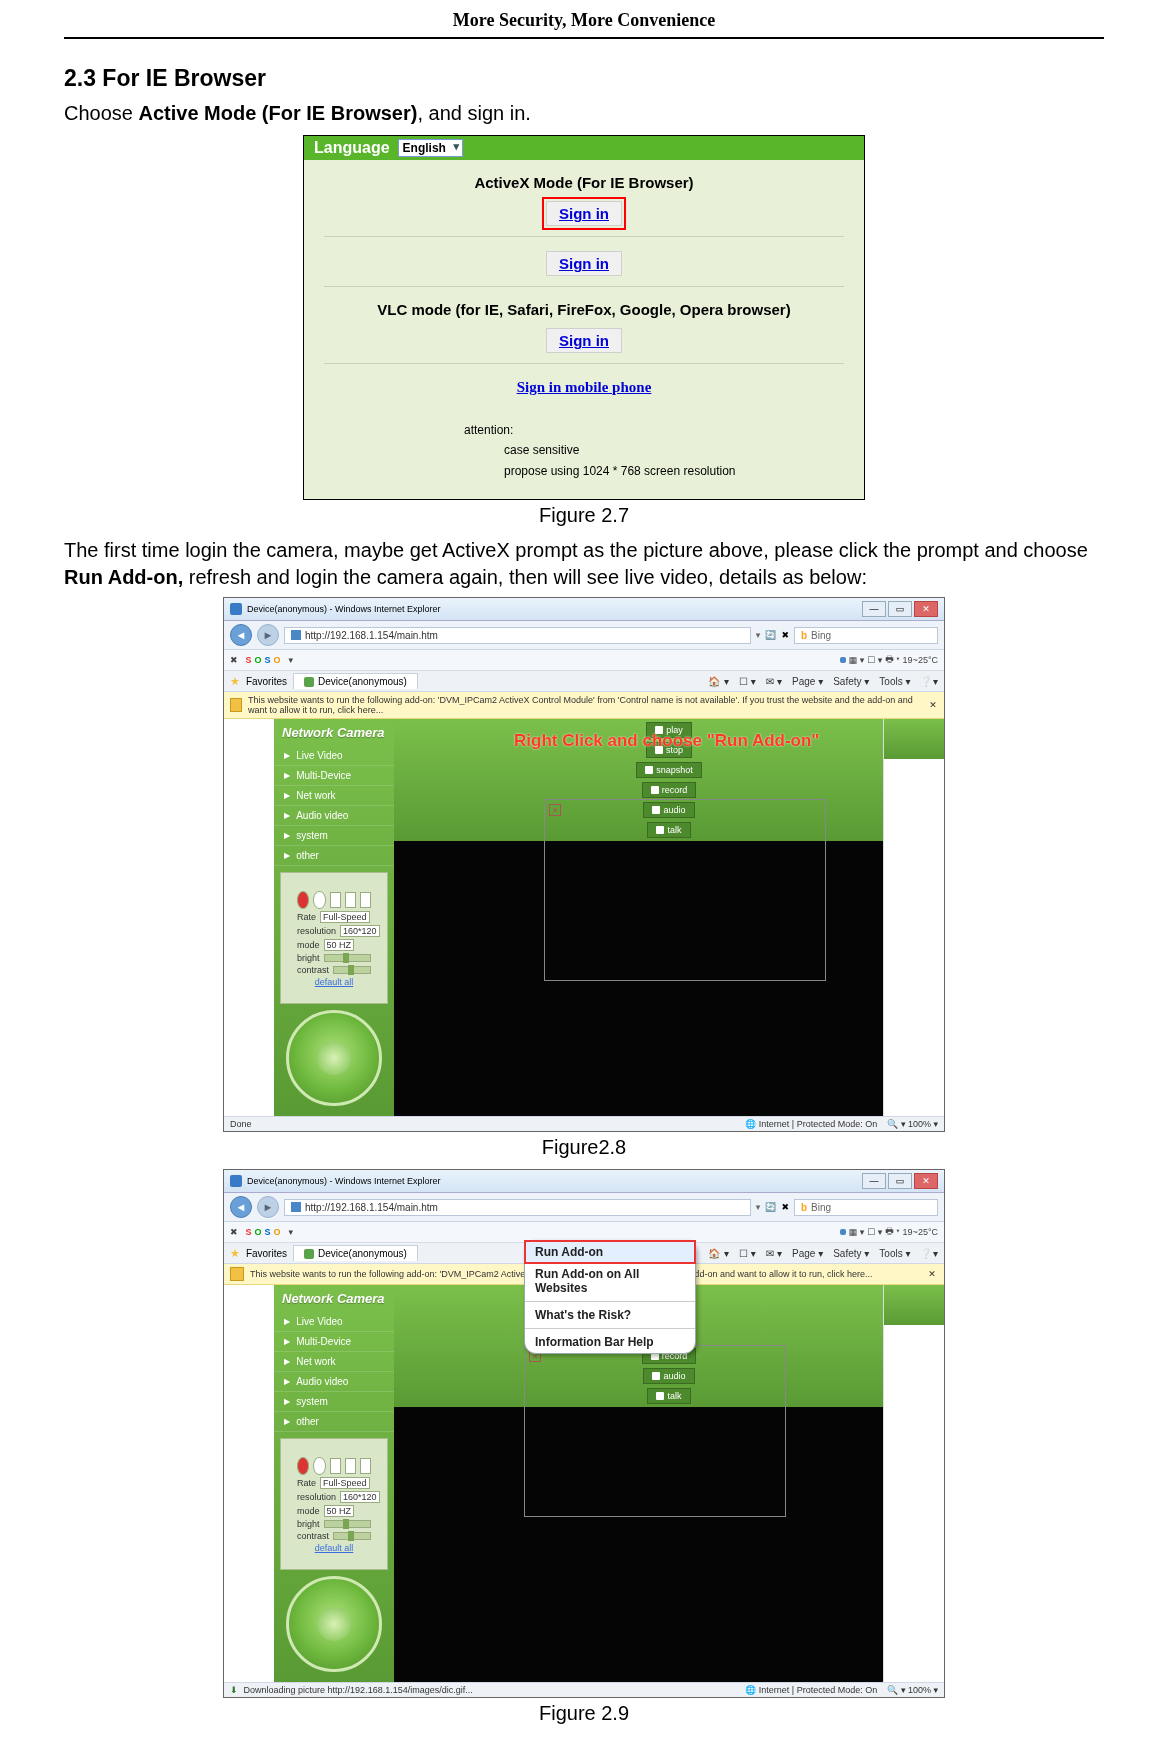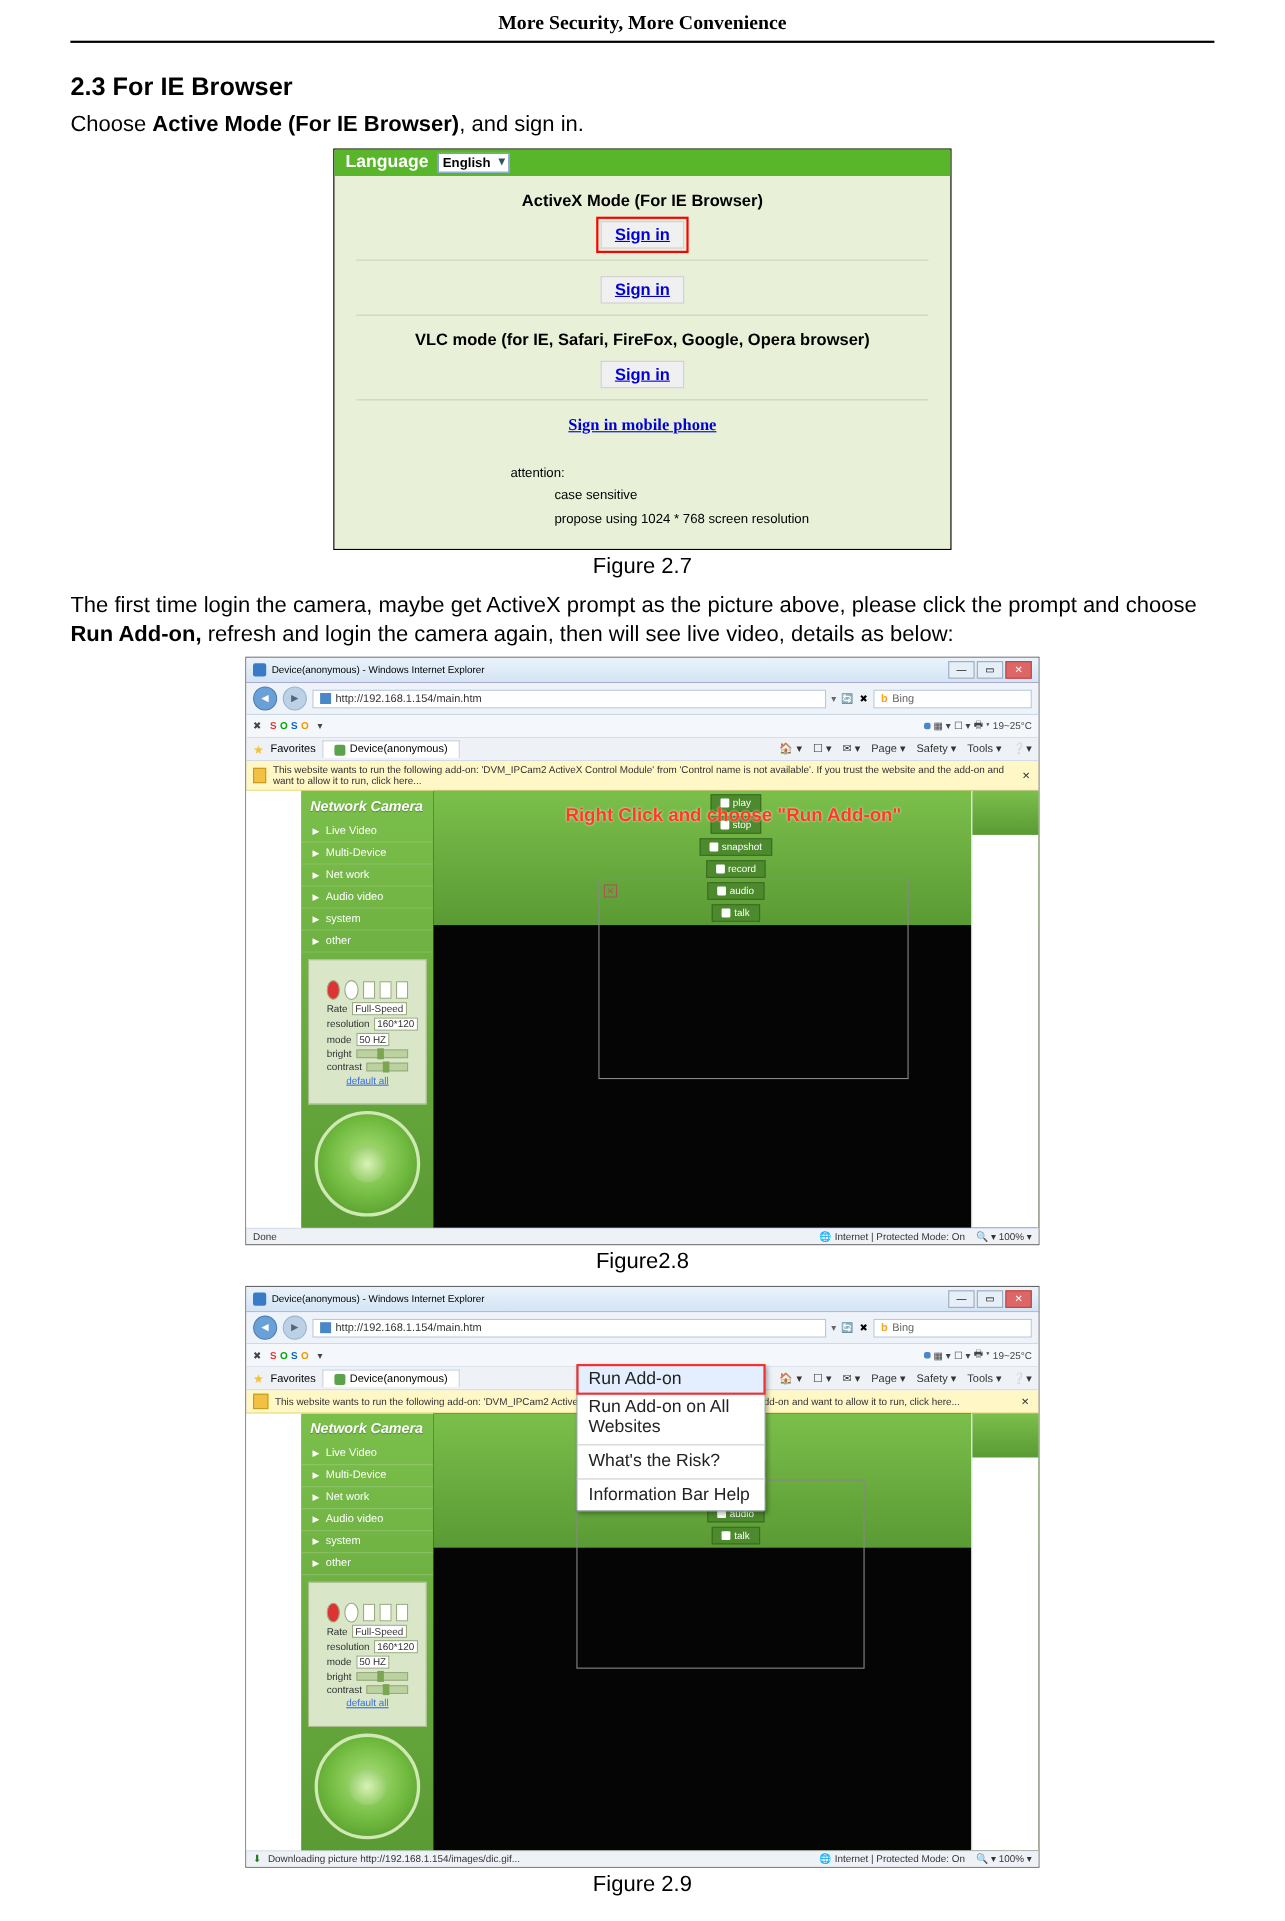--- a/index.html
+++ b/index.html
@@ -225,22 +225,22 @@
   .right-strip{position:absolute;right:0;top:0;bottom:0;width:60px;background:#fff;border-left:1px solid #ddd;}
   .right-strip-top{height:40px;background:linear-gradient(#7bbf4b,#5a9a34);}
 
   .statusbar{
     background:#eef2f7;border-top:1px solid #cfd8e4;padding:2px 6px;display:flex;align-items:center;gap:6px;font-size:9px;color:#333;
   }
   .status-right{margin-left:auto;display:flex;align-items:center;gap:10px;}
 
   
   .ctx-menu{
-    position:absolute;left:300px;top:-24px;width:170px;background:#fff;border:1px solid #9aa;border-radius:2px;
-    box-shadow:2px 2px 4px rgba(0,0,0,.3);font-size:16px;color:#222;z-index:5;
+    position:absolute;left:300px;top:-24px;width:170px;background:#fff;border:1px solid #9aa;border-radius:12px;
+    box-shadow:2px 2px 4px rgba(0,0,0,.3);font-size:12px;color:#222;z-index:5;font-weight:bold;
   }
   .ctx-item{padding:4px 10px;}
   .ctx-item.hi{background:#e3eefe;outline:2px solid #e33;outline-offset:-1px;}
   .ctx-sep{border-top:1px solid #ccc;margin:2px 0;}
 
   .page-num{text-align:center;font-size:16px;margin-top:28px;}
 </style>
 </head>
 <body>
 

